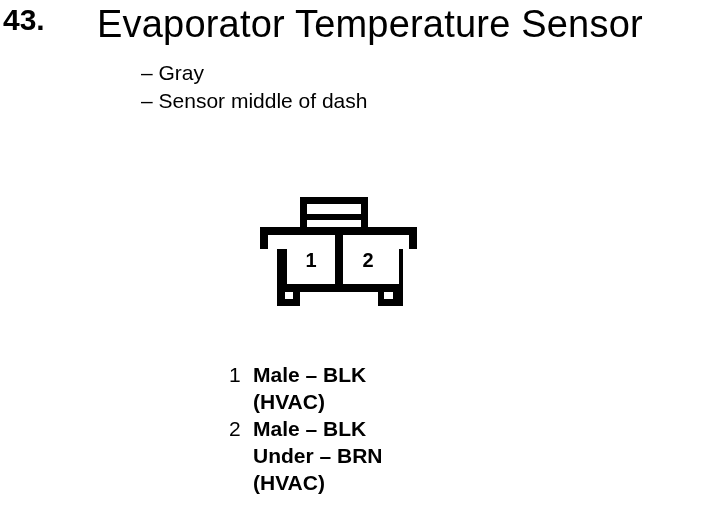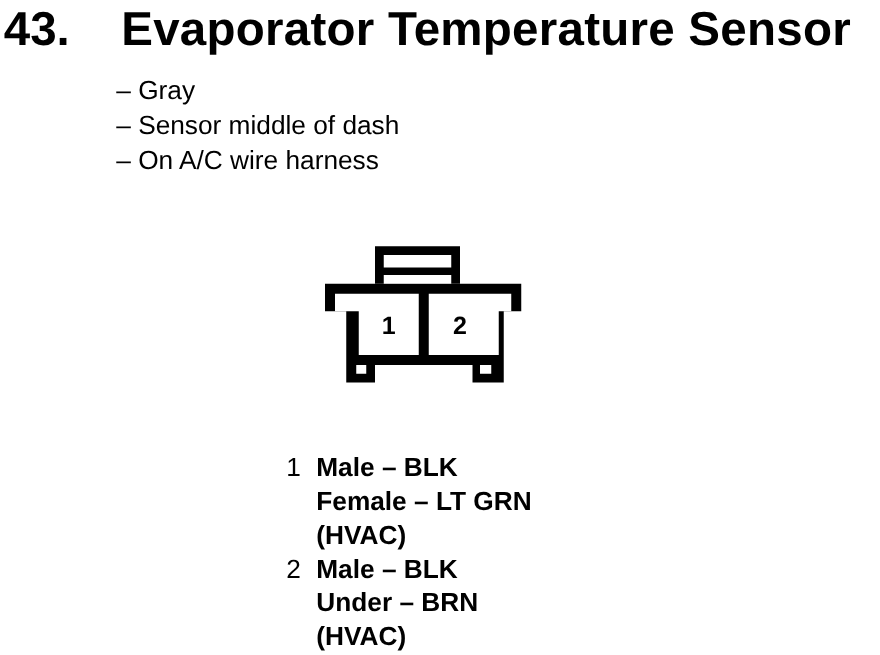--- a/index.html
+++ b/index.html
@@ -5,34 +5,34 @@
   html,body { margin:0; padding:0; background:#fff; }
   .page {
     position:relative;
     width:704px; height:524px;
     background:#fff; color:#000;
     font-family:"Liberation Sans", sans-serif;
     overflow:hidden;
   }
   .item-number {
     position:absolute; left:3px; top:5px;
-    font-size:38px; font-weight:bold; line-height:1;
+    font-size:30px; font-weight:bold; line-height:1;
     white-space:nowrap;
   }
   .page-title {
     position:absolute; left:97px; top:5px;
-    font-size:38px; font-weight:bold; line-height:1;
+    font-size:38px; font-weight:normal; line-height:1;
     letter-spacing:0.2px;
     white-space:nowrap;
   }
   .notes {
     position:absolute; left:93px; top:59px;
     font-size:21px; line-height:28px;
   }
-  .note-line { white-space:nowrap; }
+  .note-line { white-space:nowrap;margin-left:48px; }
   .connector-svg {
     position:absolute; left:255px; top:190px;
   }
   .connector-svg text {
     font-family:"Liberation Sans", sans-serif;
     font-size:20px; font-weight:bold; fill:#000;
     text-anchor:middle;
   }
   .pin-list {
     position:absolute; left:229px; top:361px;
@@ -46,21 +46,20 @@
 <body>
 
 <div class="page">
 
   <div class="item-number">43.</div>
   <div class="page-title">Evaporator Temperature Sensor</div>
 
   <div class="notes">
     <div class="note-line">– Gray</div>
     <div class="note-line">– Sensor middle of dash</div>
-    <div class="note-line">– On A/C wire harness</div>
   </div>
 
   <svg class="connector-svg" width="170" height="122" viewBox="255 190 170 122" aria-label="connector face view">
 
     <g fill="#000000">
       <rect x="300" y="197" width="68" height="30"></rect>
       <path d="M260,227 H417 V249 H403 V306 H378 V292 H300 V306 H277 V249 H260 Z"></path>
     </g>
 
     <g fill="#ffffff">
@@ -73,21 +72,20 @@
     </g>
     <text x="311" y="267">1</text>
     <text x="368" y="267">2</text>
   </svg>
 
   <div class="pin-list">
     <div class="pin-item">
       <div class="pin-number">1</div>
       <div class="pin-lines">
         <div>Male – BLK</div>
-        <div>Female – LT GRN</div>
         <div>(HVAC)</div>
       </div>
     </div>
     <div class="pin-item">
       <div class="pin-number">2</div>
       <div class="pin-lines">
         <div>Male – BLK</div>
         <div>Under – BRN</div>
         <div>(HVAC)</div>
       </div>

